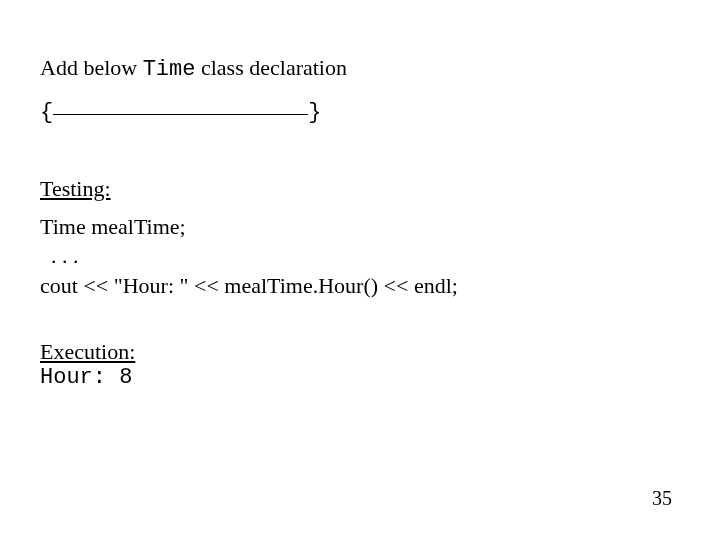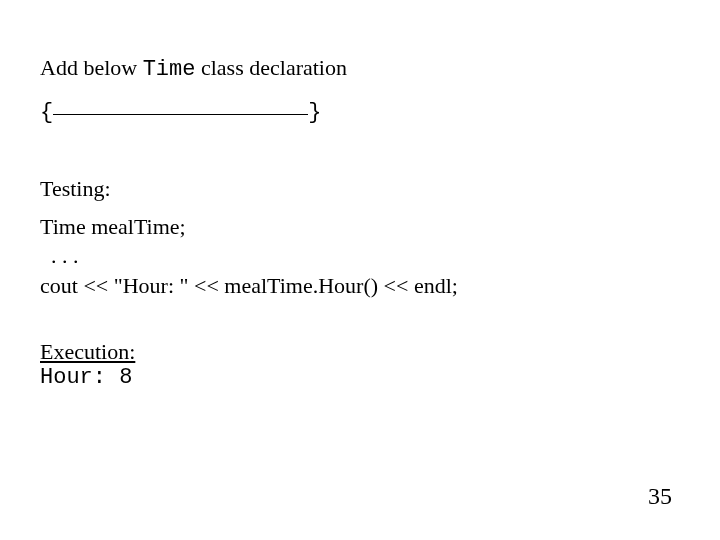--- a/index.html
+++ b/index.html
@@ -25,40 +25,41 @@
     margin-bottom: 48px;
   }
   .blank-line {
     display: inline-block;
     border-bottom: 1.5px solid #000;
     width: 255px;
     position: relative;
     top: -3px;
   }
   .section-heading {
+    text-decoration: underline;
     margin-bottom: 10px;
     margin-top: 8px;
   }
   .codeblock2 {
     font-family: Liberation Serif, serif;
     line-height: 1.35;
     margin-bottom: 38px;
     white-space: pre;
   }
   .exec-heading {
     text-decoration: underline;
   }
   .exec-output {
     font-family: "Courier New", Courier, monospace;
   }
   .page-number {
     position: absolute;
     bottom: 30px;
     right: 48px;
-    font-size: 24px;
+    font-size: 20px;
   }
 </style>
 </head>
 <body>
 
 <div class="line1">
   <span>Add below </span><span class="mono">Time</span><span> class declaration</span>
 </div>
 
 <div class="codeblock1">

